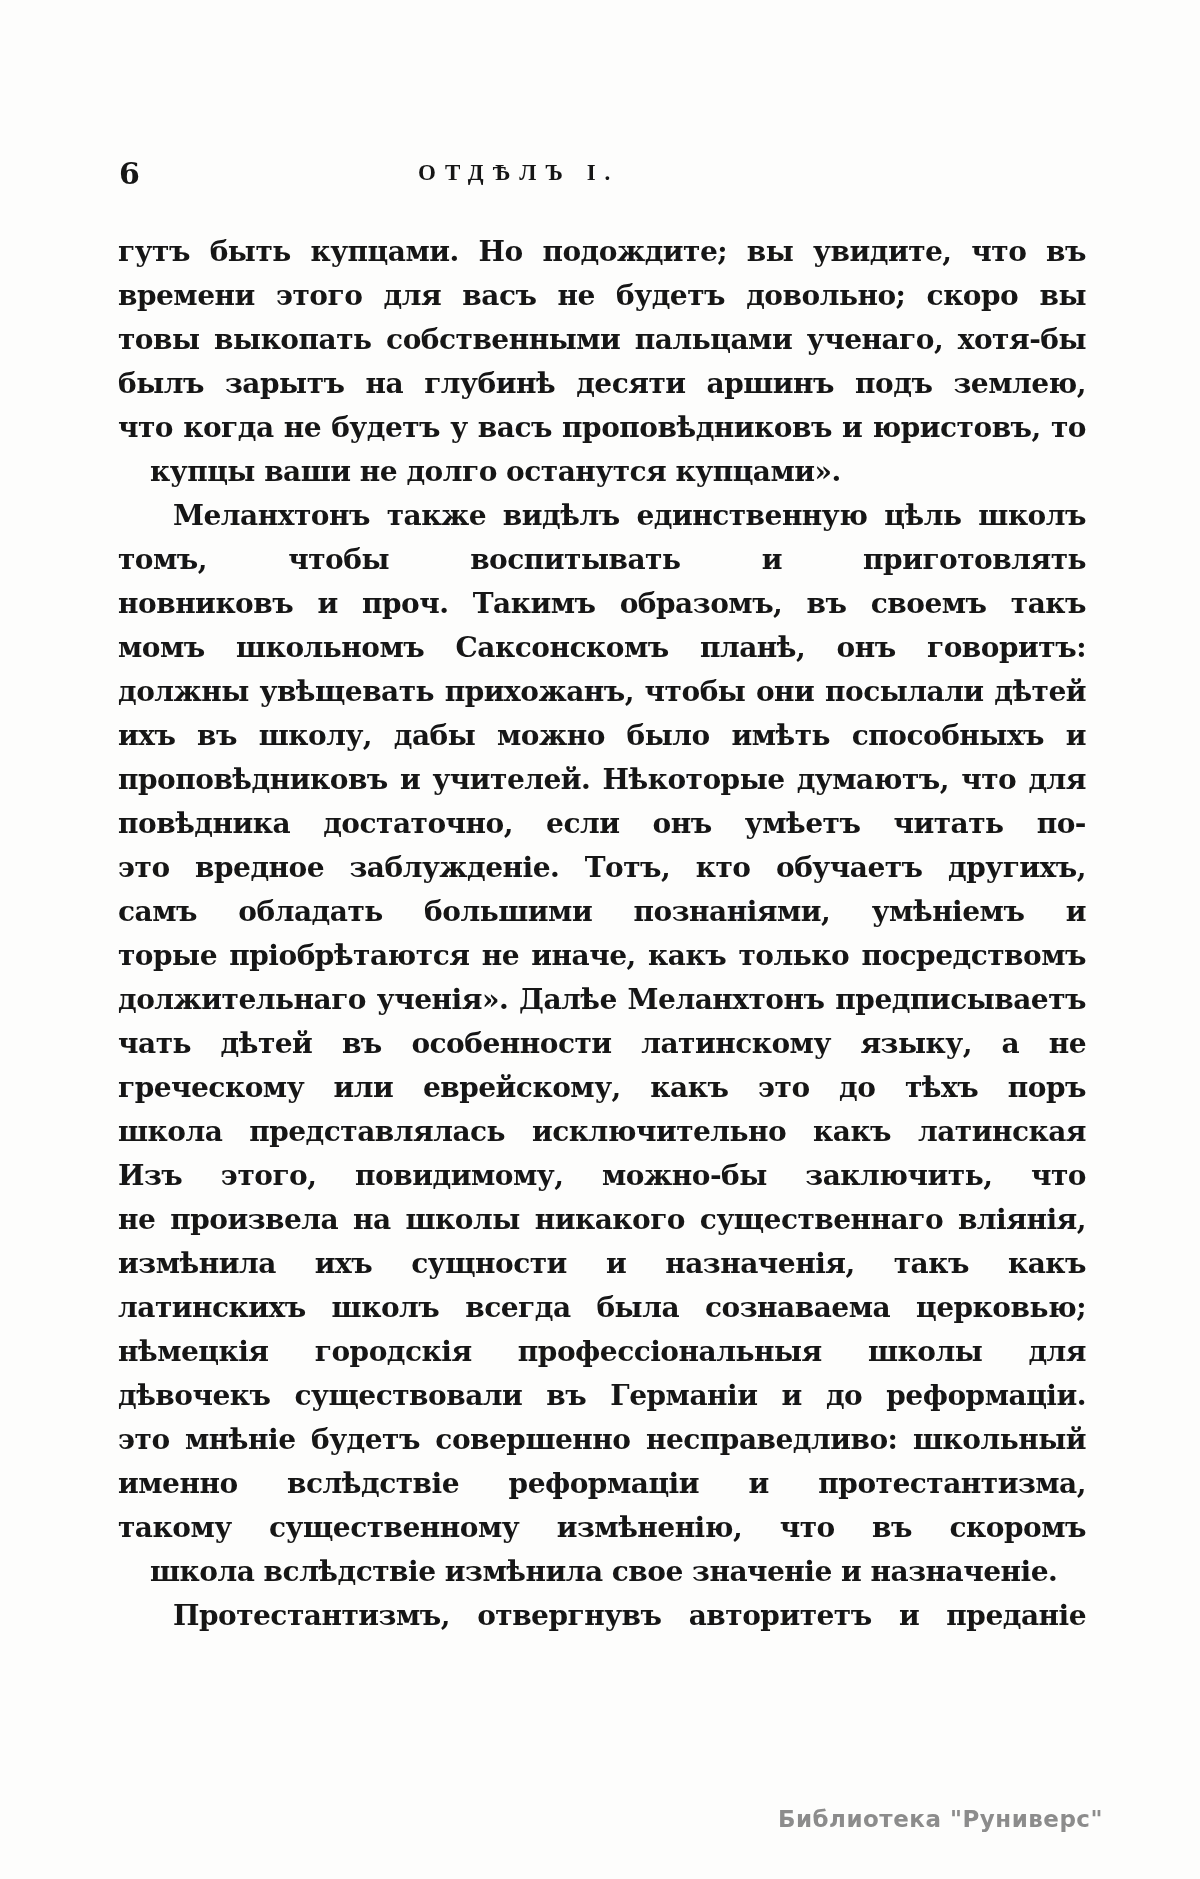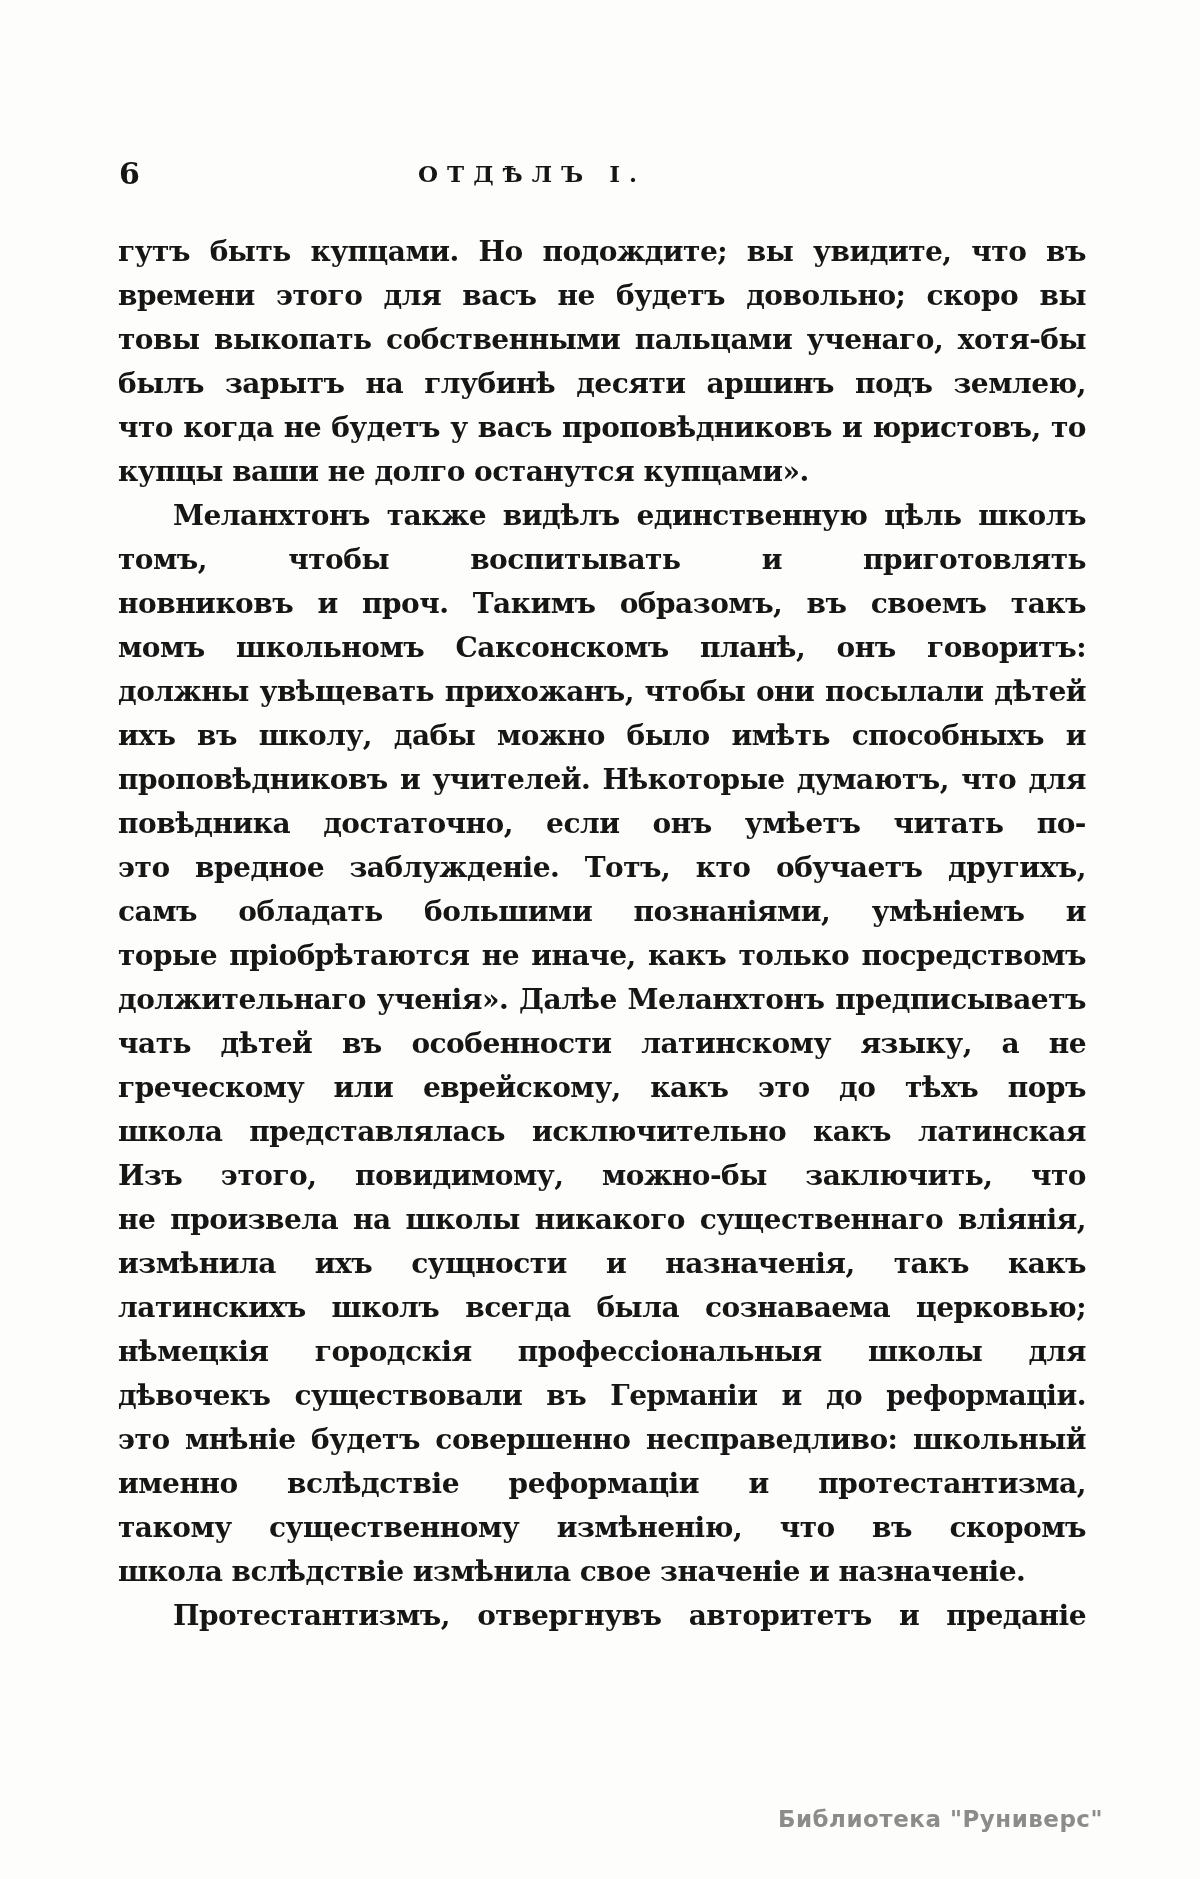--- a/index.html
+++ b/index.html
@@ -25,20 +25,21 @@
     letter-spacing: 1px;
   }
   .running-header {
     position: absolute;
     left: 418px;
     top: 160px;
     font-size: 23px;
     font-weight: bold;
     letter-spacing: 9px;
     white-space: nowrap;
+    font-family: Liberation Serif, serif;
   }
   .body-text {
     position: absolute;
     left: 118px;
     top: 230px;
     width: 968px;
   }
   .line {
     height: 44px;
     line-height: 44px;
@@ -48,20 +49,21 @@
     text-align: justify;
     text-align-last: justify;
     overflow: hidden;
     white-space: normal;
   }
   .line.indent {
     text-indent: 55px;
   }
   .line.end {
     text-align-last: left;
+    margin-left: 32px;
   }
   .watermark {
     position: absolute;
     right: 97px;
     top: 1806px;
     font-family: "DejaVu Sans", "Liberation Sans", sans-serif;
     font-size: 23px;
     font-weight: bold;
     color: #8c8c8c;
     letter-spacing: 0.5px;

